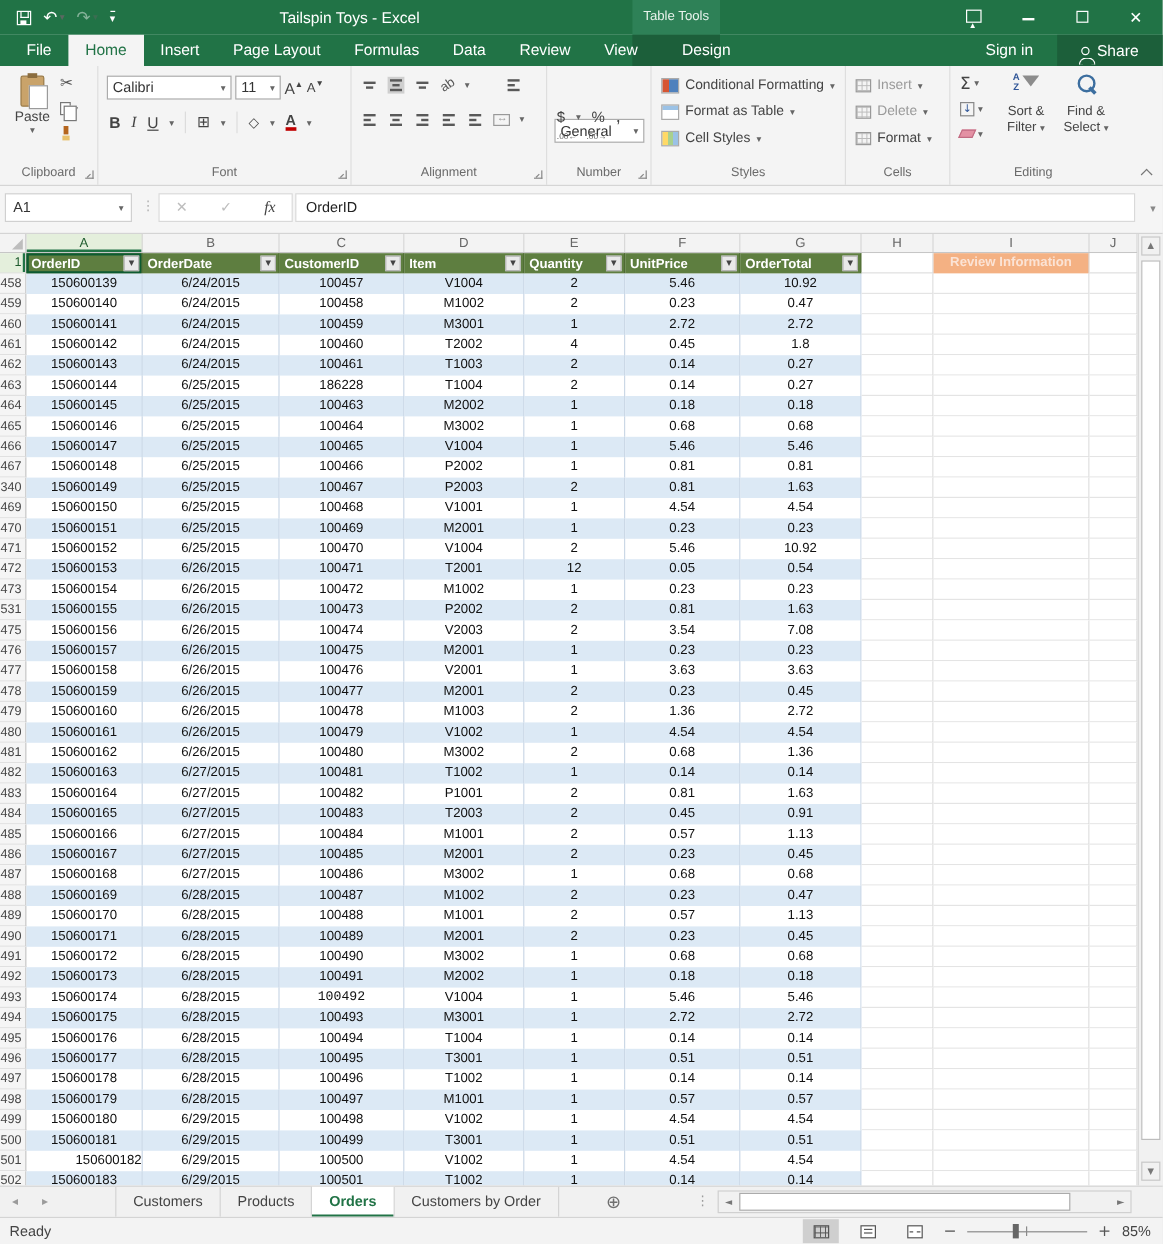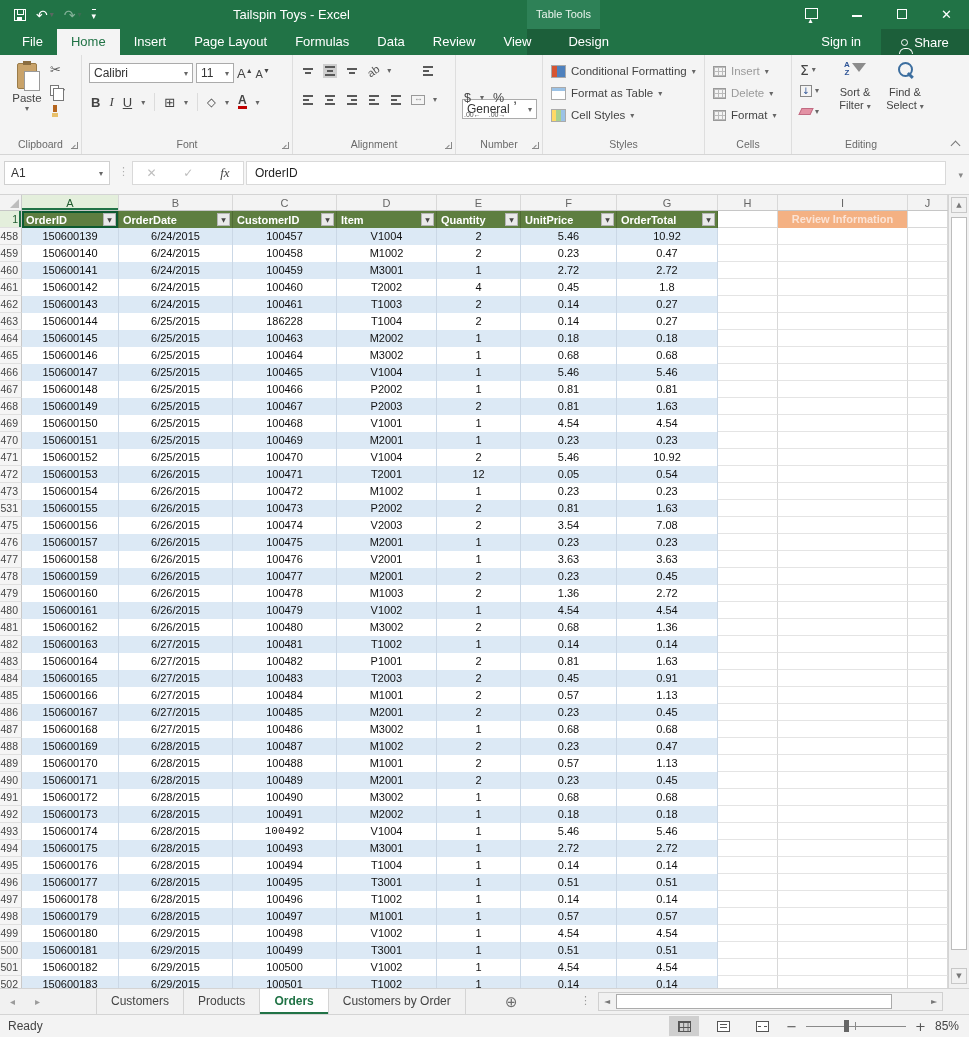--- a/index.html
+++ b/index.html
@@ -621,21 +621,21 @@
           <div class="dcell" style="width: 104px;">100466</div>
           <div class="dcell" style="width: 100px;">P2002</div>
           <div class="dcell" style="width: 84px;">1</div>
           <div class="dcell" style="width: 96px;">0.81</div>
           <div class="dcell" style="width: 101px;">0.81</div>
           <div class="ecell" style="width: 60px;"></div>
           <div class="ecell" style="width: 130px;"></div>
           <div class="ecell" style="width: 40px;"></div>
         </div>
         <div class="grow band">
-          <div class="rownum">468</div>
+          <div class="rownum">340</div>
           <div class="dcell" style="width: 97px;">150600149</div>
           <div class="dcell" style="width: 114px;">6/25/2015</div>
           <div class="dcell" style="width: 104px;">100467</div>
           <div class="dcell" style="width: 100px;">P2003</div>
           <div class="dcell" style="width: 84px;">2</div>
           <div class="dcell" style="width: 96px;">0.81</div>
           <div class="dcell" style="width: 101px;">1.63</div>
           <div class="ecell" style="width: 60px;"></div>
           <div class="ecell" style="width: 130px;"></div>
           <div class="ecell" style="width: 40px;"></div>
@@ -1051,21 +1051,21 @@
           <div class="dcell" style="width: 100px;">T3001</div>
           <div class="dcell" style="width: 84px;">1</div>
           <div class="dcell" style="width: 96px;">0.51</div>
           <div class="dcell" style="width: 101px;">0.51</div>
           <div class="ecell" style="width: 60px;"></div>
           <div class="ecell" style="width: 130px;"></div>
           <div class="ecell" style="width: 40px;"></div>
         </div>
         <div class="grow">
           <div class="rownum">501</div>
-          <div class="dcell" style="width: 97px;">150600182</div>
+          <div class="dcell" style="width: 97px; text-align: right;">150600182</div>
           <div class="dcell" style="width: 114px;">6/29/2015</div>
           <div class="dcell" style="width: 104px;">100500</div>
           <div class="dcell" style="width: 100px;">V1002</div>
           <div class="dcell" style="width: 84px;">1</div>
           <div class="dcell" style="width: 96px;">4.54</div>
           <div class="dcell" style="width: 101px;">4.54</div>
           <div class="ecell" style="width: 60px;"></div>
           <div class="ecell" style="width: 130px;"></div>
           <div class="ecell" style="width: 40px;"></div>
         </div>

